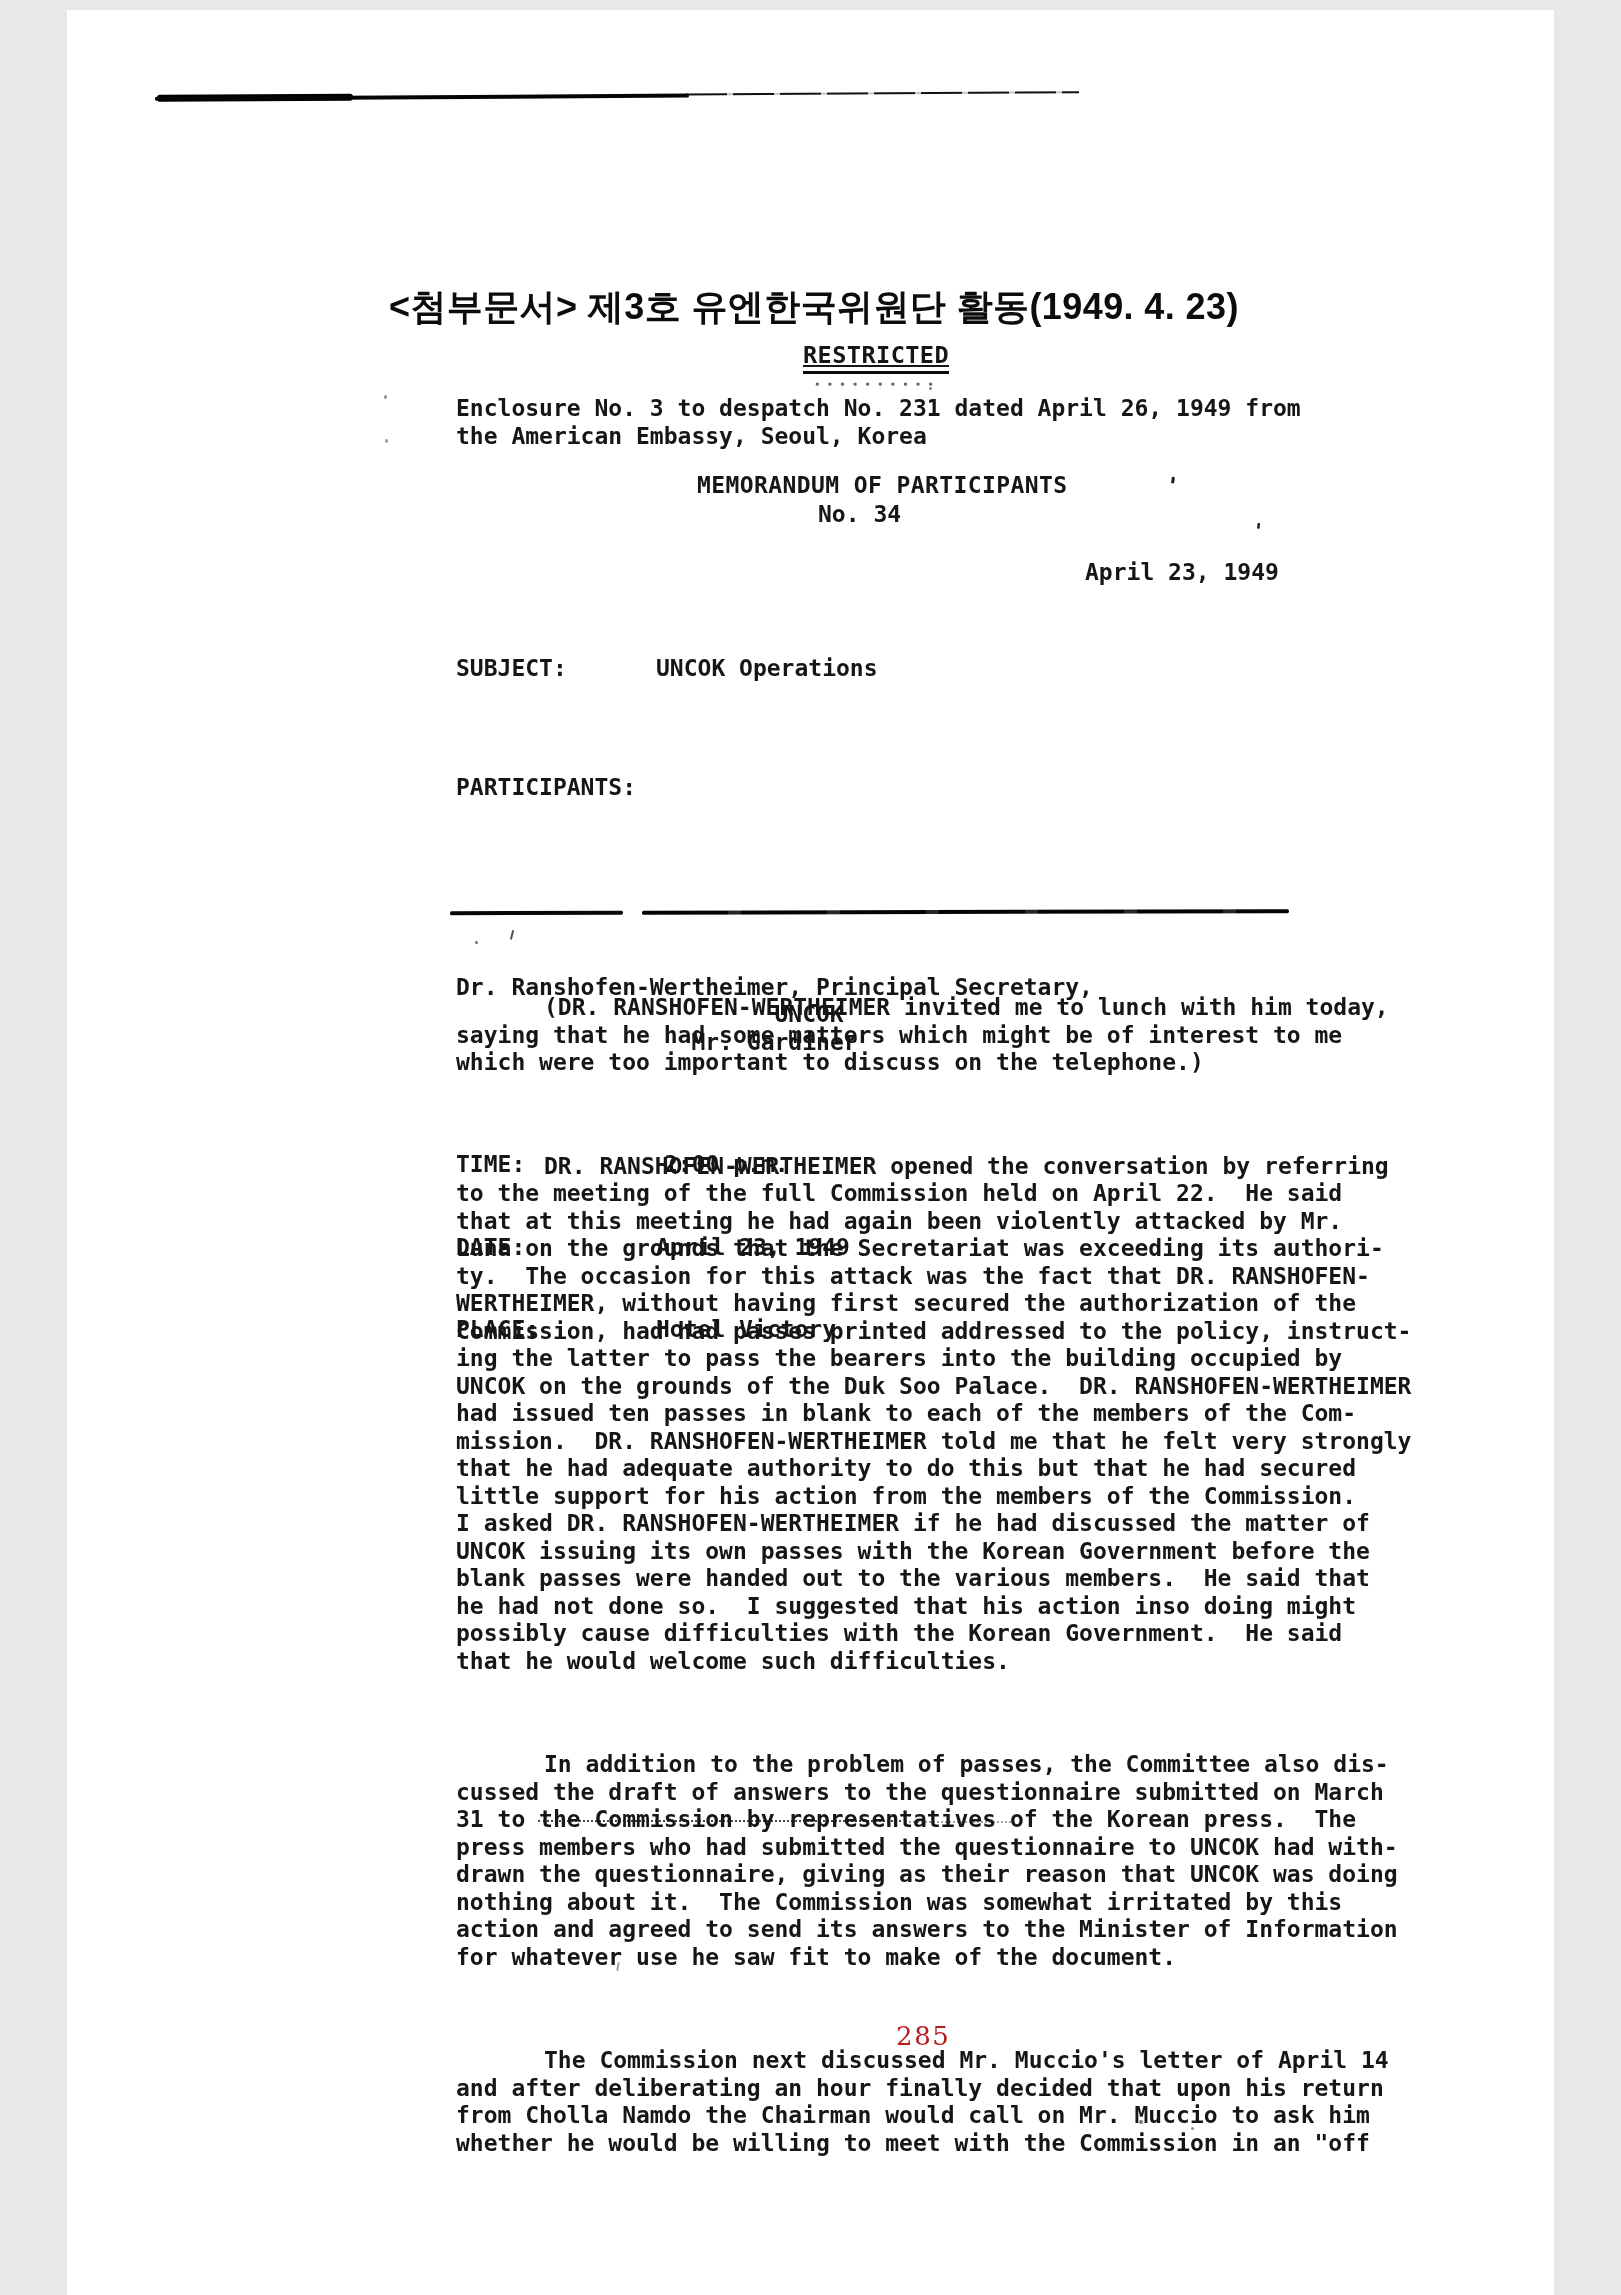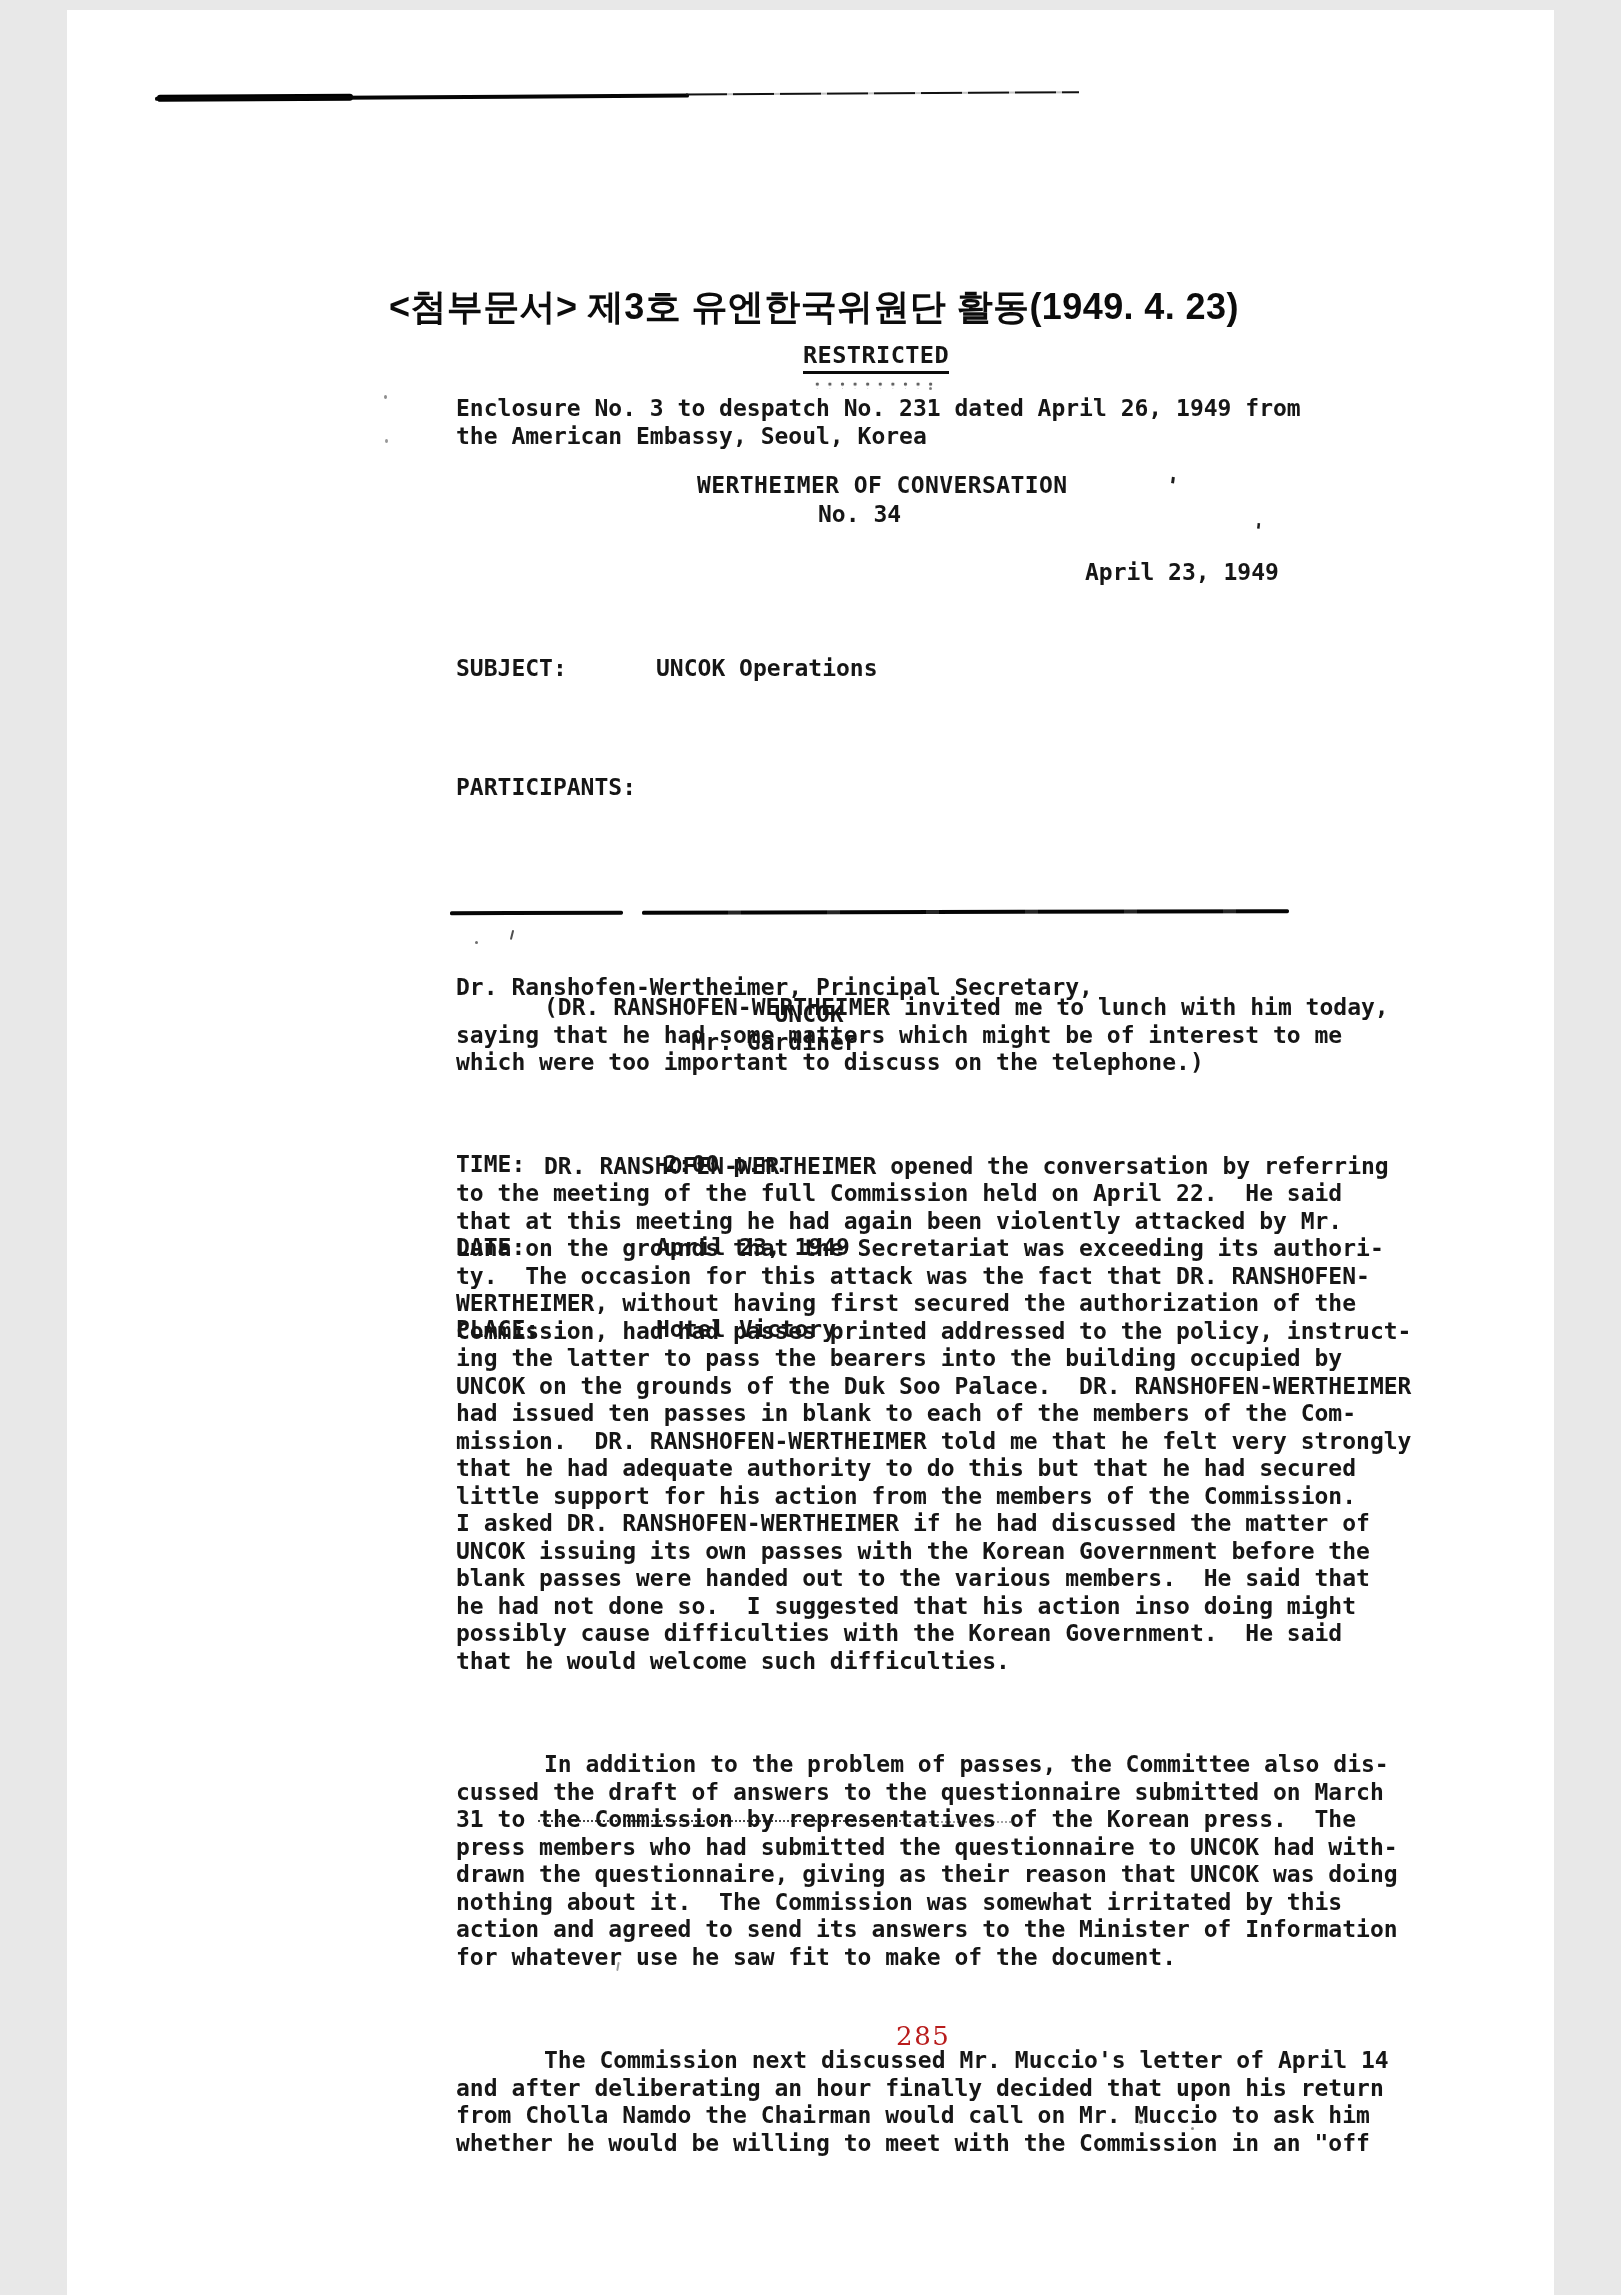--- a/index.html
+++ b/index.html
@@ -46,20 +46,21 @@
     color: #0c0c0c;
     white-space: pre;
   }
 
   .classification {
     left: 736px; top: 331px;
     font-size: 23.6px;
     letter-spacing: 0.4px;
     padding-bottom: 2.4px;
     border-bottom: 3.9px solid #0b0b0b;
+    text-decoration: underline;
   }
   .classification-smudge {
     left: 744px; top: 371px; width: 126px; height: 7.9px;
     background-image: radial-gradient(circle, #3a3a3a 1.3px, transparent 2px);
     background-size: 12.6px 6.3px;
     opacity: .8;
   }
 
   .enclosure-note {
     left: 389px; top: 384px;
@@ -139,21 +140,21 @@
   </div>
 
   <div class="abs korean-title">&lt;첨부문서&gt; 제3호 유엔한국위원단 활동(1949. 4. 23)</div>
 
   <div class="abs mono classification">RESTRICTED</div>
   <div class="abs classification-smudge"></div>
 
   <div class="abs mono enclosure-note">Enclosure No. 3 to despatch No. 231 dated April 26, 1949 from
 the American Embassy, Seoul, Korea</div>
 
-  <div class="abs mono memo-title">WERTHEIMER OF CONVERSATION</div>
+  <div class="abs mono memo-title">MEMORANDUM OF PARTICIPANTS</div>
   <div class="abs mono memo-number">No. 34</div>
 
   <div class="abs mono stray stray-1">'</div>
   <div class="abs mono stray stray-2">'</div>
 
   <div class="abs mono date-line">April 23, 1949</div>
 
   <div class="abs mono meta">
     <div class="meta-row row-subject">
       <span class="label">SUBJECT:</span>

